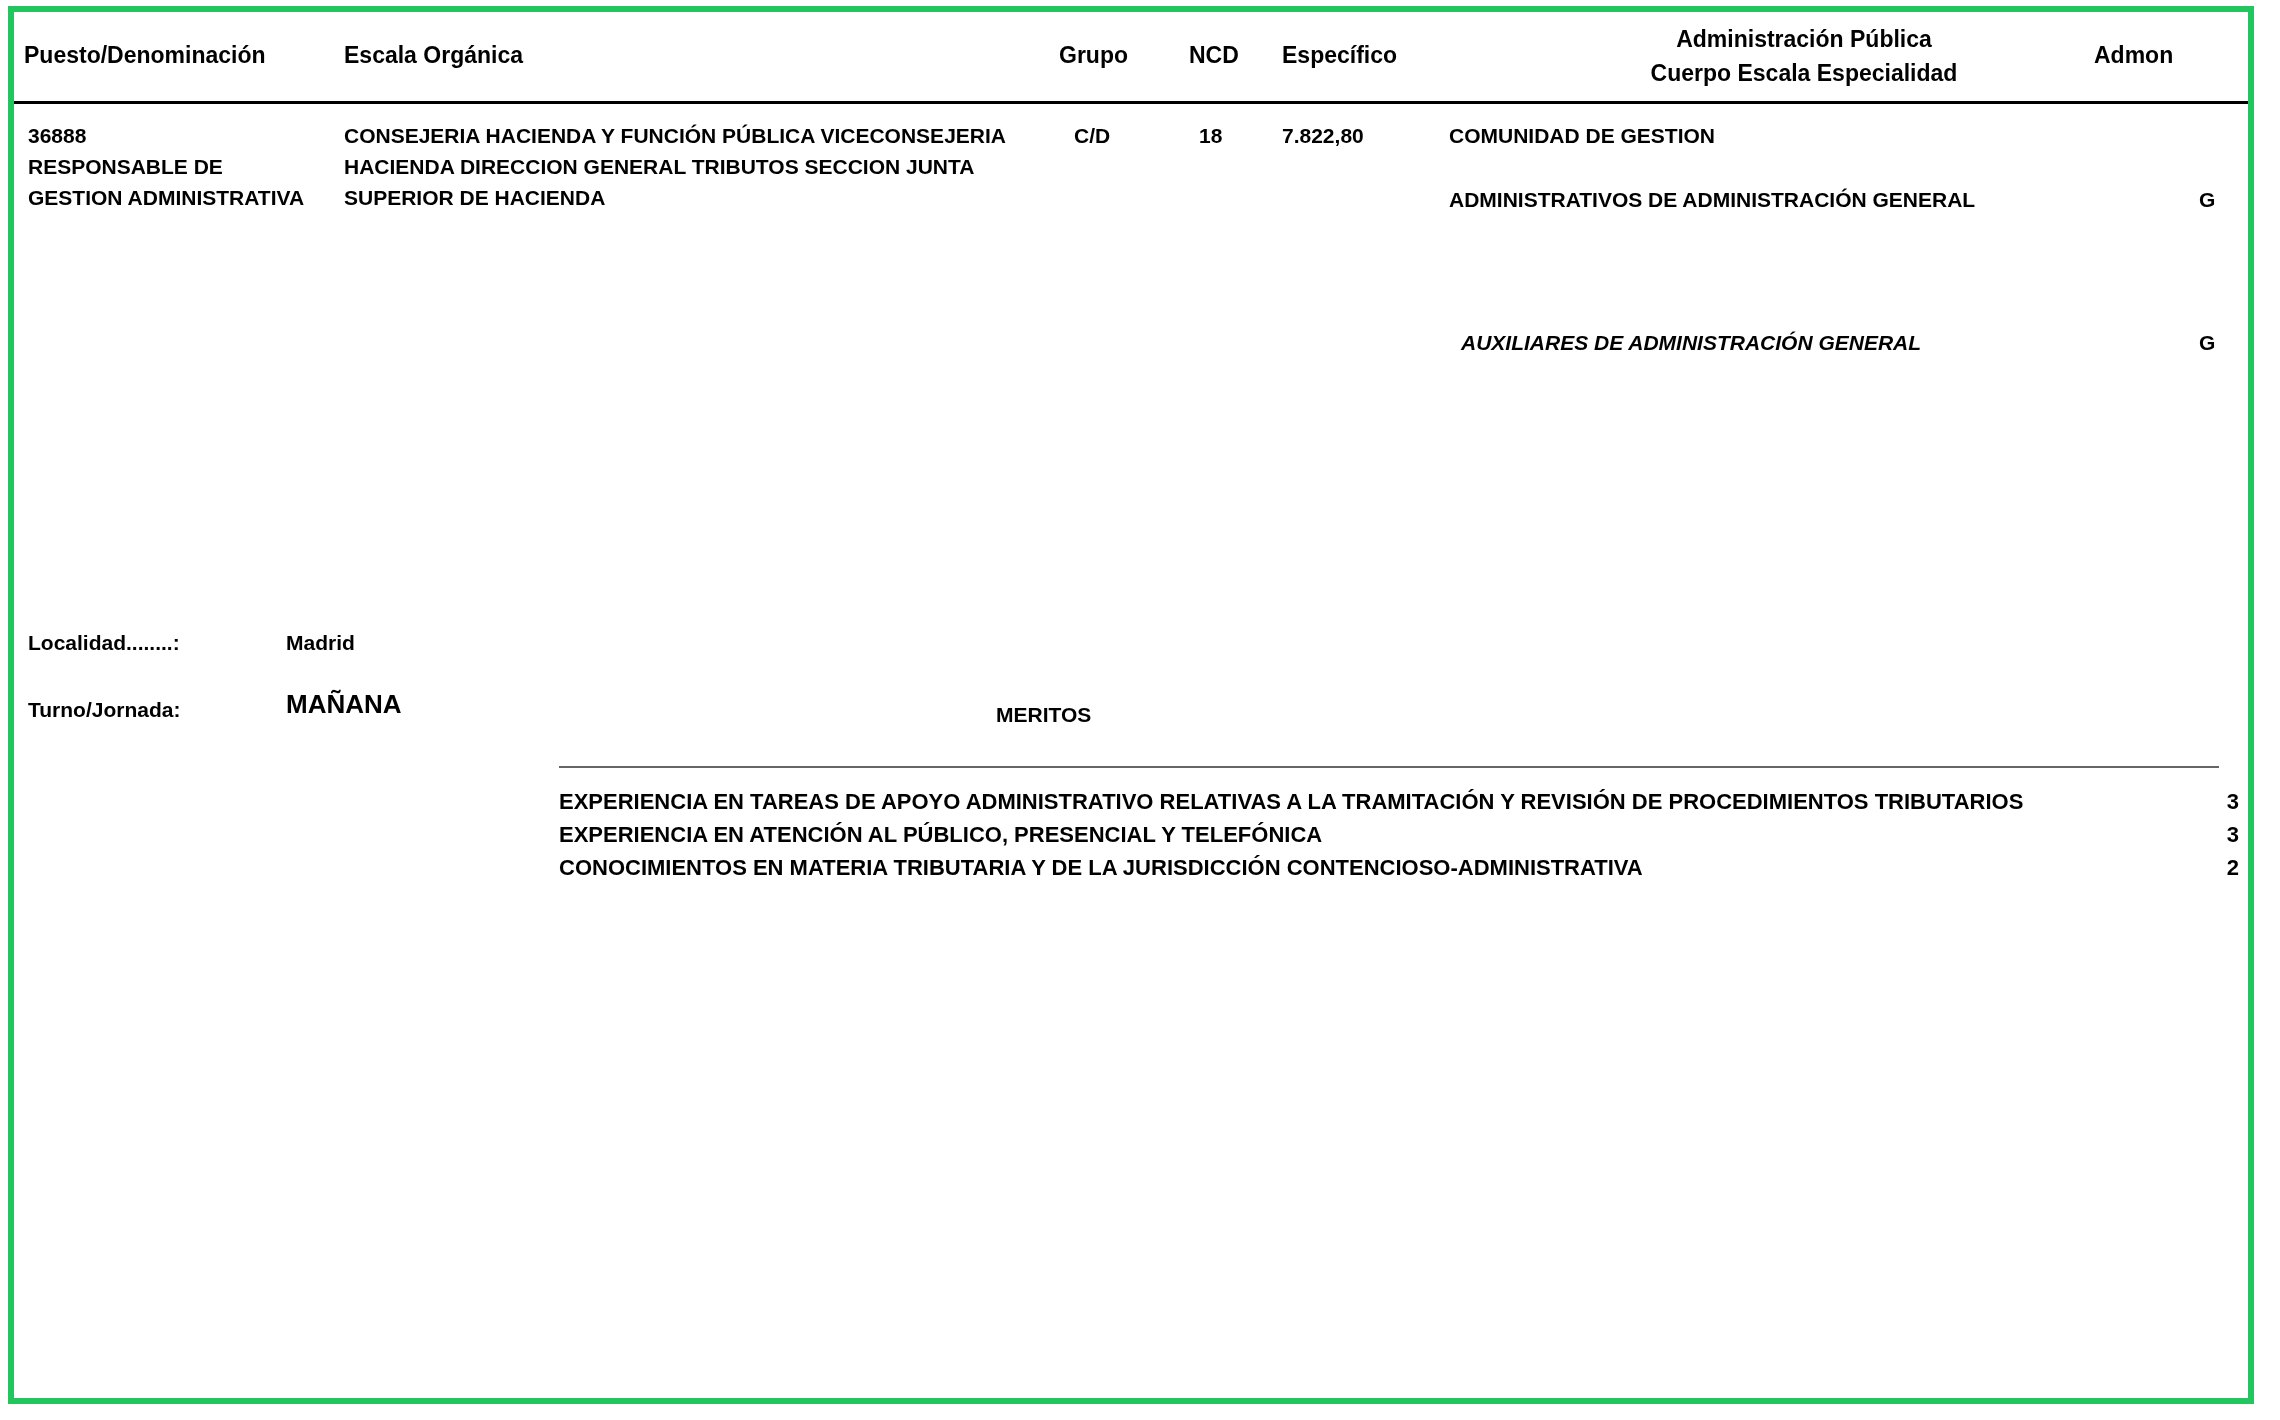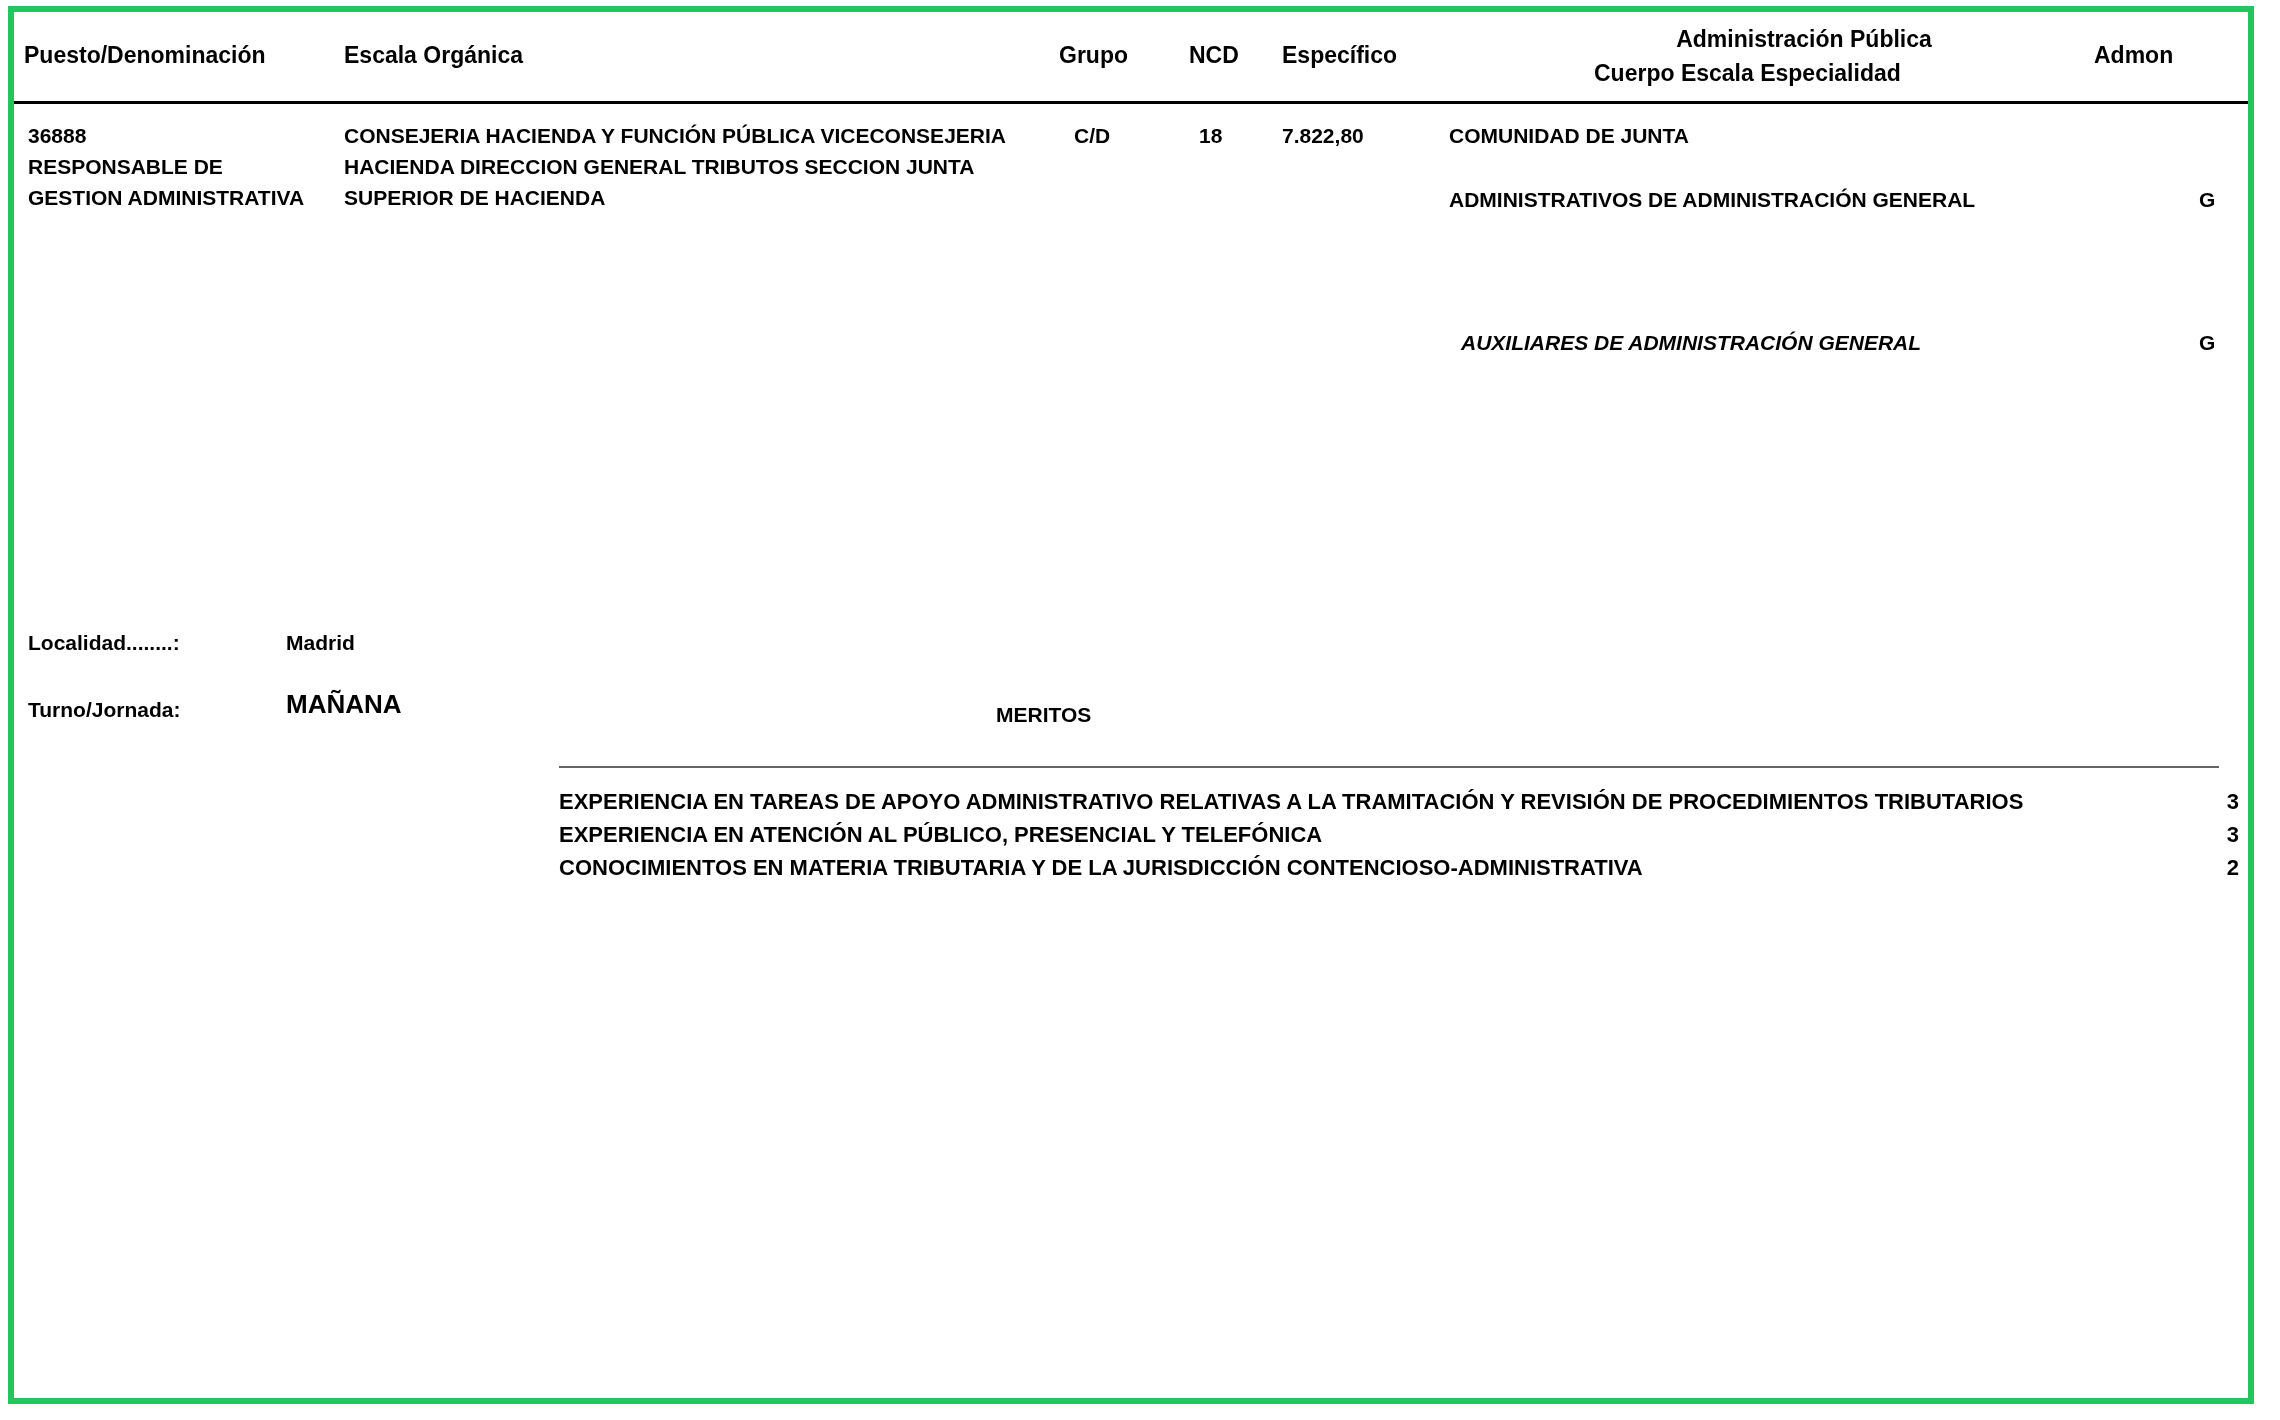--- a/index.html
+++ b/index.html
@@ -44,21 +44,21 @@
     font-weight: bold;
     white-space: nowrap;
     line-height: 30px;
   }
   .h-puesto   { left: 10px;  top: 28px; }
   .h-unidad   { left: 330px; top: 28px; }
   .h-grupo    { left: 1045px;top: 28px; }
   .h-ncd      { left: 1175px;top: 28px; }
   .h-especif  { left: 1268px;top: 28px; }
   .h-admonpub { left: 1580px;top: 12px; width: 420px; text-align: center; }
-  .h-cuerpo   { left: 1580px;top: 46px; width: 420px; }
+  .h-cuerpo   { left: 1580px;top: 46px; width: 420px; text-align: center; }
   .h-admon    { left: 2080px;top: 28px; }
 
   
   .body {
     position: absolute;
     left: 0;
     top: 92px;
     right: 0;
     bottom: 0;
   }
@@ -143,21 +143,21 @@
     </div>
 
     <div class="body">
       <div class="txt c-code">36888</div>
       <div class="txt c-denom">RESPONSABLE DE GESTION ADMINISTRATIVA</div>
       <div class="txt c-unidad">CONSEJERIA HACIENDA Y FUNCIÓN PÚBLICA VICECONSEJERIA HACIENDA DIRECCION GENERAL TRIBUTOS SECCION JUNTA SUPERIOR DE HACIENDA</div>
       <div class="txt c-grupo">C/D</div>
       <div class="txt c-ncd">18</div>
       <div class="txt c-especifico">7.822,80</div>
 
-      <div class="txt c-comunidad">COMUNIDAD DE JUNTA</div>
+      <div class="txt c-comunidad">COMUNIDAD DE GESTION</div>
       <div class="txt c-cuerpo1">ADMINISTRATIVOS DE ADMINISTRACIÓN GENERAL</div>
       <div class="txt c-admon1">G</div>
       <div class="txt c-cuerpo2">AUXILIARES DE ADMINISTRACIÓN GENERAL</div>
       <div class="txt c-admon2">G</div>
 
       <div class="txt c-localidad-label">Localidad........:</div>
       <div class="txt c-localidad-value">Madrid</div>
       <div class="txt c-turno-label">Turno/Jornada:</div>
       <div class="txt c-turno-value">MAÑANA</div>
 

